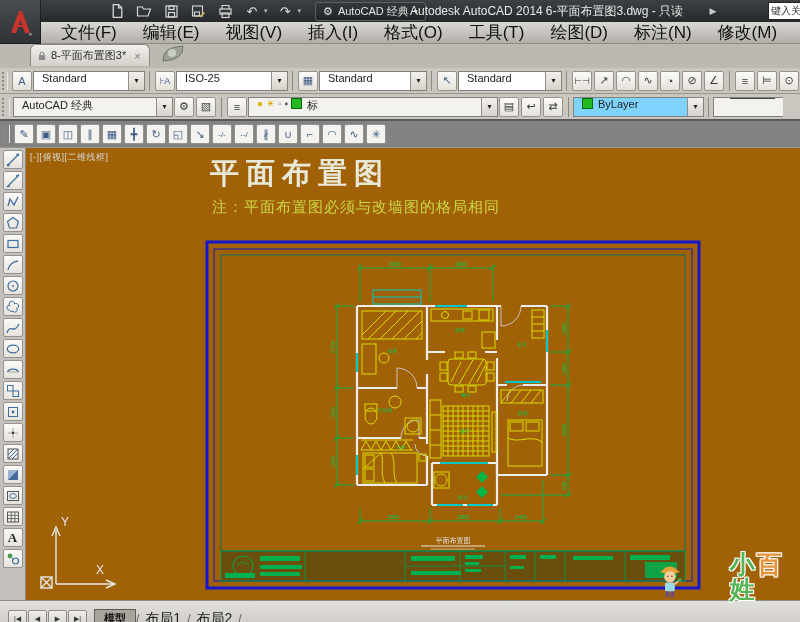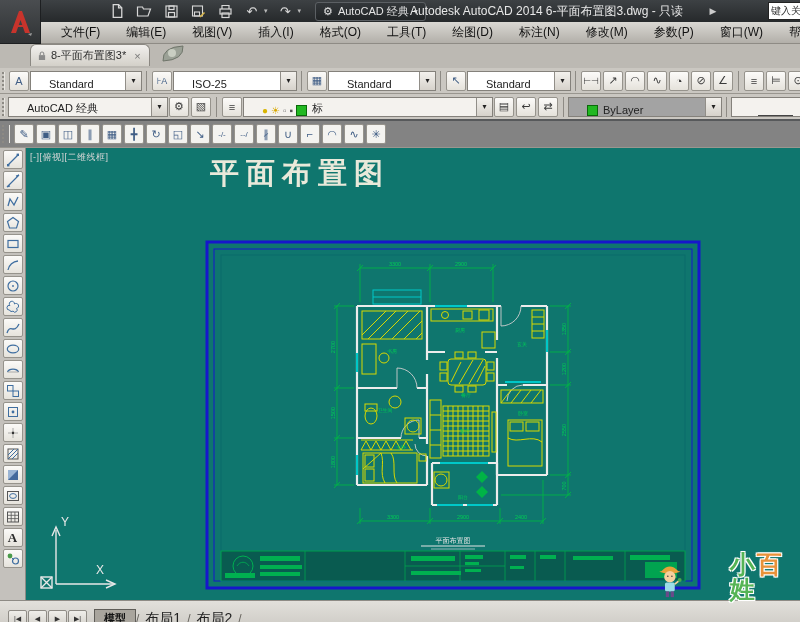--- a/index.html
+++ b/index.html
@@ -18,21 +18,21 @@
   .ws-dd{margin-left:14px;height:17px;display:flex;align-items:center;gap:5px;padding:0 7px;
     background:linear-gradient(#33373a,#212426);border:1px solid #5c6064;border-radius:3px;font-size:11px;color:#e4e4e4;}
   .tb-title{position:absolute;left:410px;top:0;height:22px;display:flex;align-items:center;gap:3px;font-size:12px;color:#e8e8e8;white-space:nowrap;}
   .tb-arrow{position:absolute;left:706px;top:3px;width:14px;height:16px;color:#ccc;font-size:9px;display:flex;align-items:center;justify-content:center;}
   .tb-search{position:absolute;left:768px;top:2px;width:40px;height:16px;border:1px solid #222;background:#fff;
     font-size:10px;color:#333;padding:0 2px;font-family:"Liberation Sans",sans-serif;}
   
   .menubar{position:absolute;left:0;top:22px;width:800px;height:22px;
     background:linear-gradient(#dad8d3,#b2afa9);border-bottom:1px solid #8e8b85;
     display:flex;align-items:center;padding-left:48px;box-sizing:border-box;}
-  .menuitem{font-size:12px;color:#111;padding:2px 13px;cursor:pointer;white-space:nowrap;}
+  .menuitem{font-size:17px;color:#111;padding:2px 13px;cursor:pointer;white-space:nowrap;}
   
   .tabrow{position:absolute;left:0;top:44px;width:800px;height:24px;background:#bcb9b3;
     border-bottom:1px solid #97948e;display:flex;align-items:flex-start;}
   .doctab{margin-left:30px;height:21px;display:flex;align-items:center;gap:5px;padding:0 8px 0 7px;
     background:linear-gradient(#f2f0ed,#d3d0c9);border:1px solid #8b8882;border-bottom:none;
     border-radius:6px 6px 0 0;font-size:11px;color:#2e2e2e;}
   .doctab .closex{color:#777;font-size:11px;margin-left:3px;cursor:pointer;}
   .leafbtn{margin:0 0 1px 10px;cursor:pointer;}
   
   .tbrow{position:absolute;left:0;width:800px;background:#cac7c1;border-bottom:1px solid #99968f;
@@ -40,35 +40,35 @@
   .tb1{top:68px;height:26px;}
   .tb2{top:94px;height:27px;border-bottom:2px solid #57595b;}
   .tb3{top:121px;height:27px;background:#838383;}
   .grip{width:5px;height:18px;margin:0 3px 0 2px;border-left:2px dotted #8d8a84;border-right:1px solid #e9e7e2;}
   .tbtn{width:20px;height:20px;margin:0 1px;background:linear-gradient(#fcfbf9,#e5e2db);
     border:1px solid #96938c;border-radius:2px;display:flex;align-items:center;justify-content:center;
     font-size:11px;color:#3f5d85;cursor:pointer;box-sizing:border-box;flex:0 0 auto;}
   .tbtn.dk{color:#3a3a3a;}
   .tbtn.wh{background:#f4f3f0;}
   .sep{width:1px;height:20px;background:#8d8a84;margin:0 4px;flex:0 0 auto;}
-  .combo{height:20px;background:#fff;border:1px solid #84817b;display:flex;align-items:flex-end;
-    font-size:11px;color:#222;padding-left:18px;box-sizing:border-box;cursor:pointer;flex:0 0 auto;}
+  .combo{height:20px;background:#fff;border:1px solid #84817b;display:flex;align-items:flex-start;
+    font-size:11px;color:#222;padding-left:8px;box-sizing:border-box;cursor:pointer;flex:0 0 auto;}
   .combo .cval{flex:1;white-space:nowrap;overflow:hidden;}
   .combo .carrow{width:15px;height:18px;margin-left:4px;background:linear-gradient(#f3f1ed,#d6d2cb);
     border-left:1px solid #918e88;display:flex;align-items:center;justify-content:center;font-size:8px;color:#222;}
   .swatch{width:9px;height:9px;background:#22b822;border:1px solid #0a6a0a;margin-right:5px;flex:0 0 auto;}
   .lyr-ic{font-size:10px;margin-right:3px;}
   .ltline{flex:1;height:0;border-top:1px solid #444;margin:0 8px;}
   
   .main{position:absolute;left:0;top:148px;width:800px;height:452px;display:flex;}
   .leftbar{width:26px;background:#c4c1bc;border-right:1px solid #8e8b86;display:flex;flex-direction:column;
     align-items:center;padding-top:2px;box-sizing:border-box;}
   .leftbar .dbtn{width:20px;height:19px;margin-bottom:2px;background:linear-gradient(#fbfaf8,#e6e3dc);
     border:1px solid #96938c;border-radius:2px;display:flex;align-items:center;justify-content:center;cursor:pointer;box-sizing:border-box;}
-  .canvas{position:relative;flex:1;background:#0f766e;overflow:hidden;}
+  .canvas{position:relative;flex:1;background:#a16207;overflow:hidden;}
   .vplabel{position:absolute;left:4px;top:3px;font-size:9px;color:#d7d7d7;letter-spacing:0.5px;}
   .cadtitle{position:absolute;left:184px;top:6px;font-size:29px;color:#e9e9da;letter-spacing:7px;font-weight:bold;}
   .cadnote{position:absolute;left:186px;top:50px;font-size:15px;color:#ccd544;letter-spacing:1px;}
   .plansvg{position:absolute;left:179px;top:92px;}
   .ucssvg{position:absolute;left:8px;top:366px;}
   
   .statusbar{position:absolute;left:0;top:600px;width:800px;height:36px;
     background:linear-gradient(#e2e0db,#c7c4be);border-top:1px solid #8e8b85;
     display:flex;align-items:center;padding-left:8px;box-sizing:border-box;}
   .navbtn{width:17px;height:16px;margin-right:1px;background:linear-gradient(#efeeea,#d2cfc8);
@@ -193,21 +193,21 @@
 
   <div class="tbrow tb1">
     <span class="grip"></span>
     <span class="tbtn">A</span>
     <div class="combo" style="width:112px">
       <span class="cval">Standard</span>
       <span class="carrow">▾</span>
     </div>
     <span class="sep"></span>
     <span class="tbtn" style="font-size:9px">⊦A</span>
-    <div class="combo" style="width:124px">
+    <div class="combo" style="width:112px">
       <span class="cval">ISO-25</span>
       <span class="carrow">▾</span>
     </div>
     <span class="sep"></span>
     <span class="tbtn">▦</span>
     <div class="combo" style="width:108px">
       <span class="cval">Standard</span>
       <span class="carrow">▾</span>
     </div>
     <span class="sep"></span>
@@ -246,21 +246,21 @@
       <span class="lyr-ic" style="color:#777">▫</span>
       <span class="lyr-ic" style="color:#555">▪</span>
       <span class="swatch"></span>
       <span class="cval">标</span>
       <span class="carrow">▾</span>
     </div>
     <span class="tbtn dk">▤</span>
     <span class="tbtn dk">↩</span>
     <span class="tbtn dk">⇄</span>
     <span class="sep"></span>
-    <div class="combo" style="width:154px;background:#a3a3a3">
+    <div class="combo" style="width:131px;background:#7dd3fc">
       <span class="swatch"></span>
       <span class="cval">ByLayer</span>
       <span class="carrow">▾</span>
     </div>
     <span class="sep"></span>
     <div class="combo" style="width:70px;background:#f4f2ee;border-right:none">
       <span class="ltline"></span>
     </div>
   </div>
 
@@ -394,20 +394,21 @@
             <circle cx="4" cy="4" r="2.4" fill="#4a9a4a"></circle>
             <circle cx="9.5" cy="9" r="3" stroke="#3f6ea0" fill="none" stroke-width="1.2"></circle>
             <path d="M6 6l2 2" stroke="#3f6ea0"></path>
           </svg>
         </span>
     </div>
 
     <div class="canvas">
       <div class="vplabel">[-][俯视][二维线框]</div>
       <div class="cadtitle">平面布置图</div>
+      <div class="cadnote">注：平面布置图必须与改墙图的格局相同</div>
 
       <svg class="plansvg" width="496" height="350" viewBox="0 0 496 350">
 
         <g stroke="#1616cc" fill="none">
           <rect x="2" y="2" width="492" height="346" stroke-width="3"></rect>
           <rect x="9" y="9" width="478" height="332" stroke-width="1"></rect>
         </g>
 
         <rect x="16" y="15" width="464" height="296" stroke="#0b6b6b" fill="none"></rect>
 

